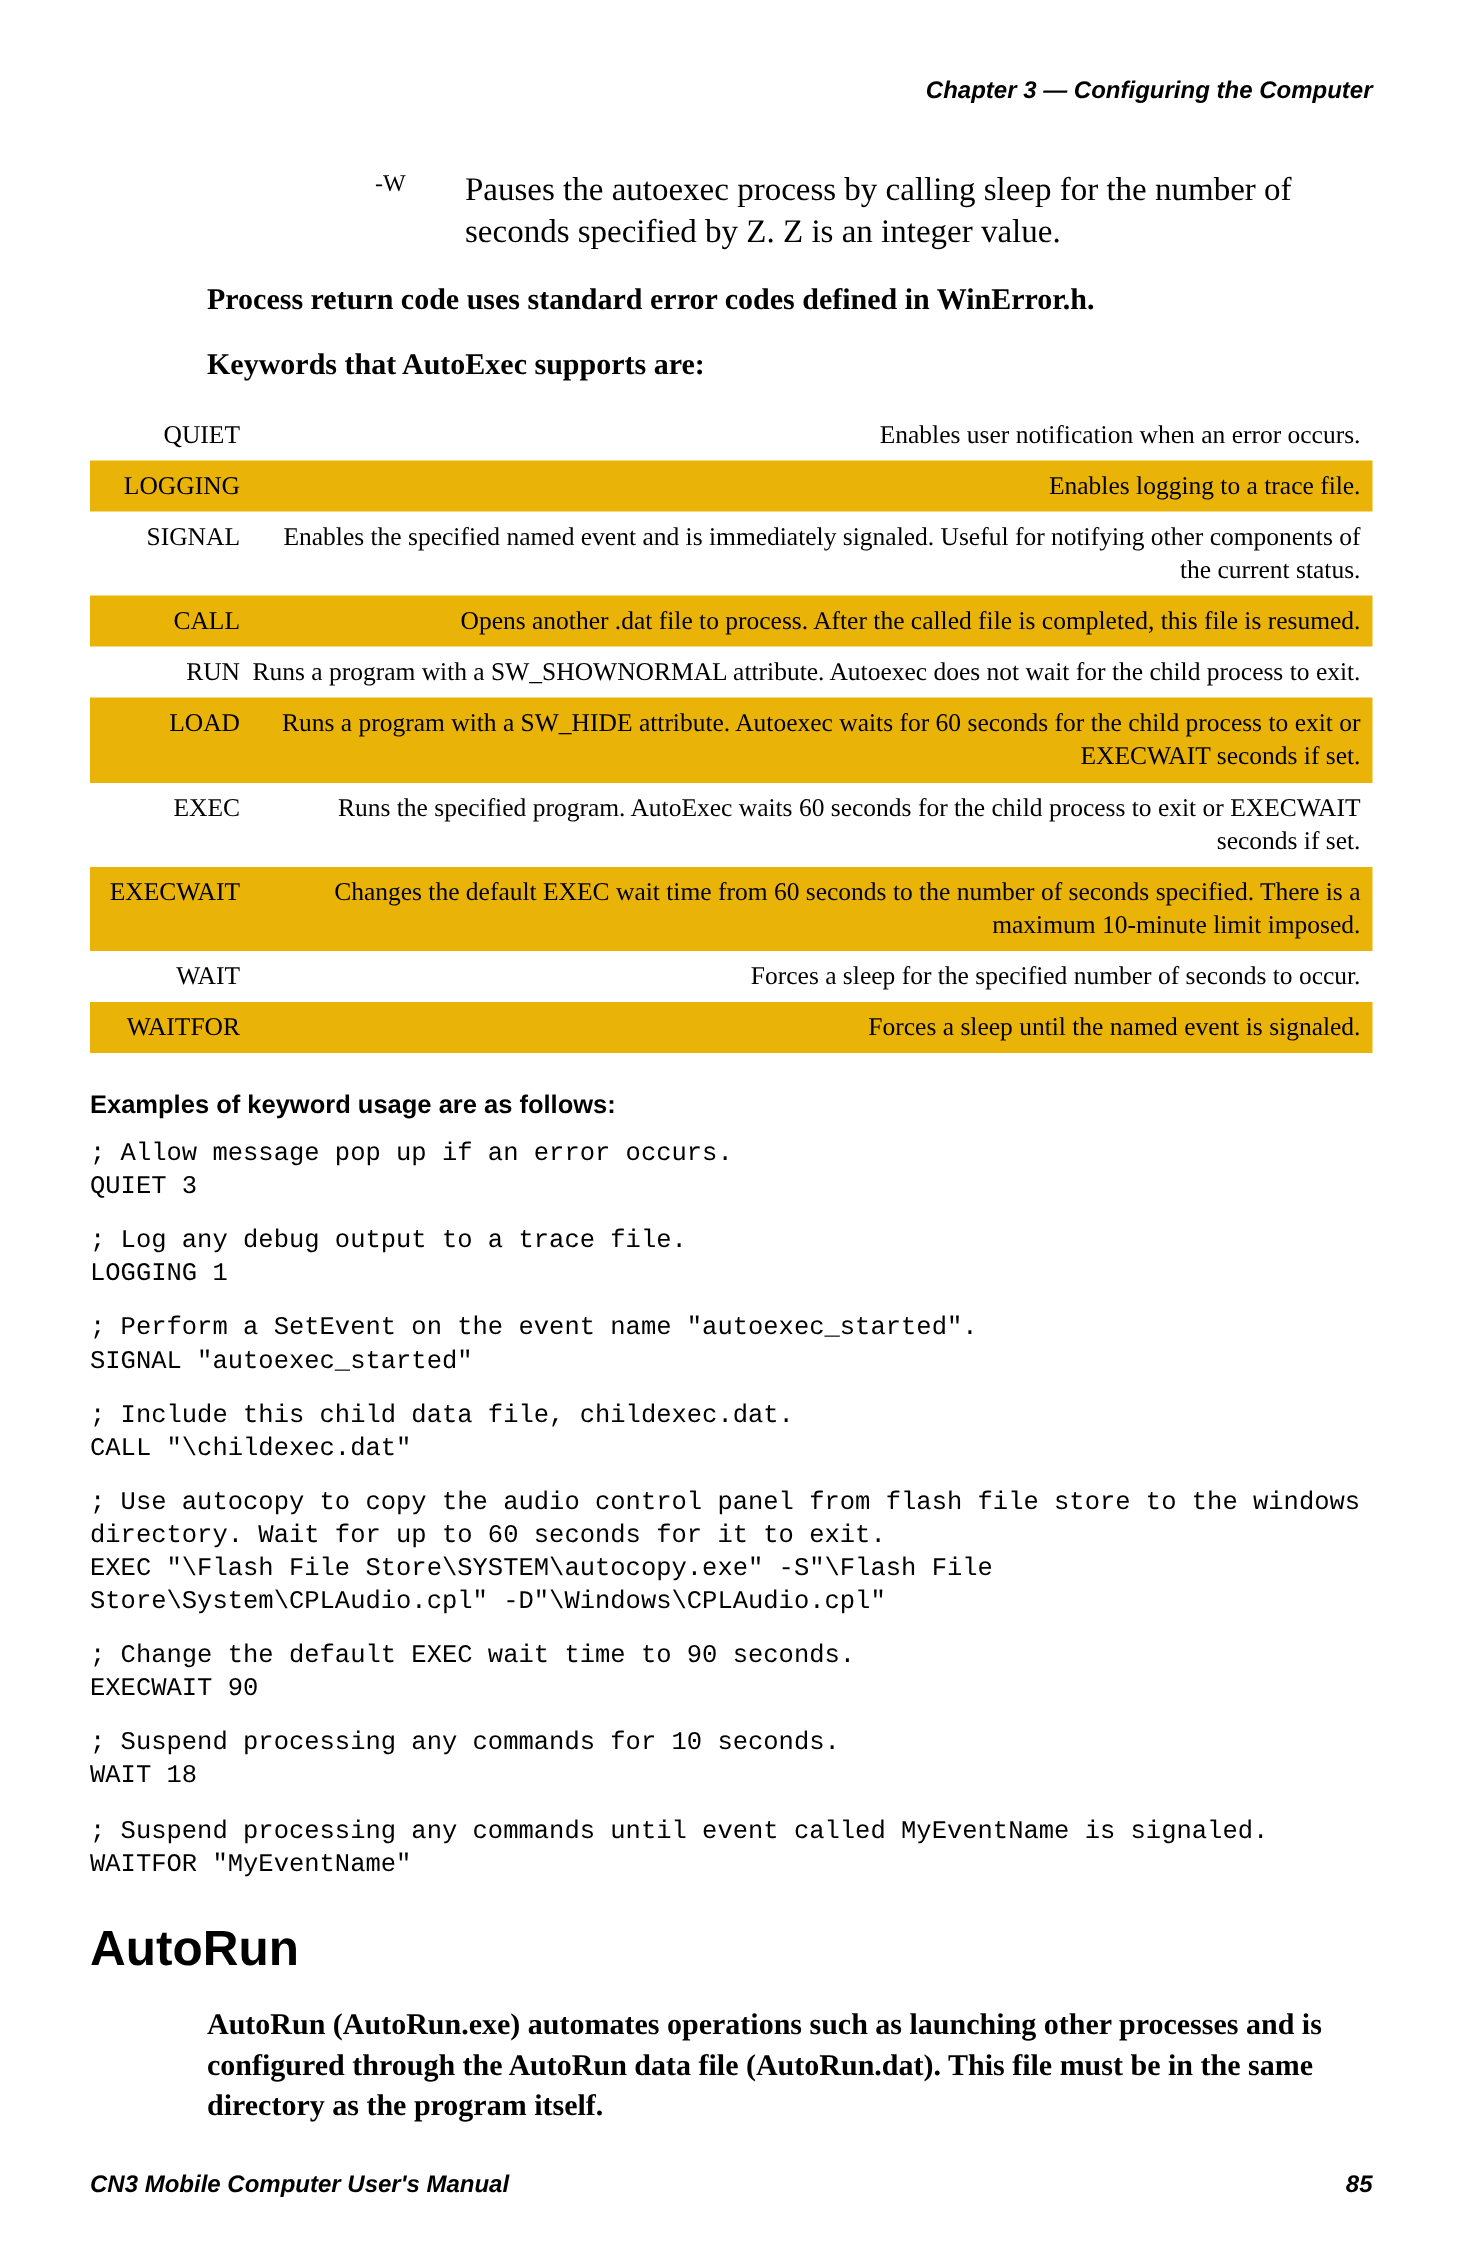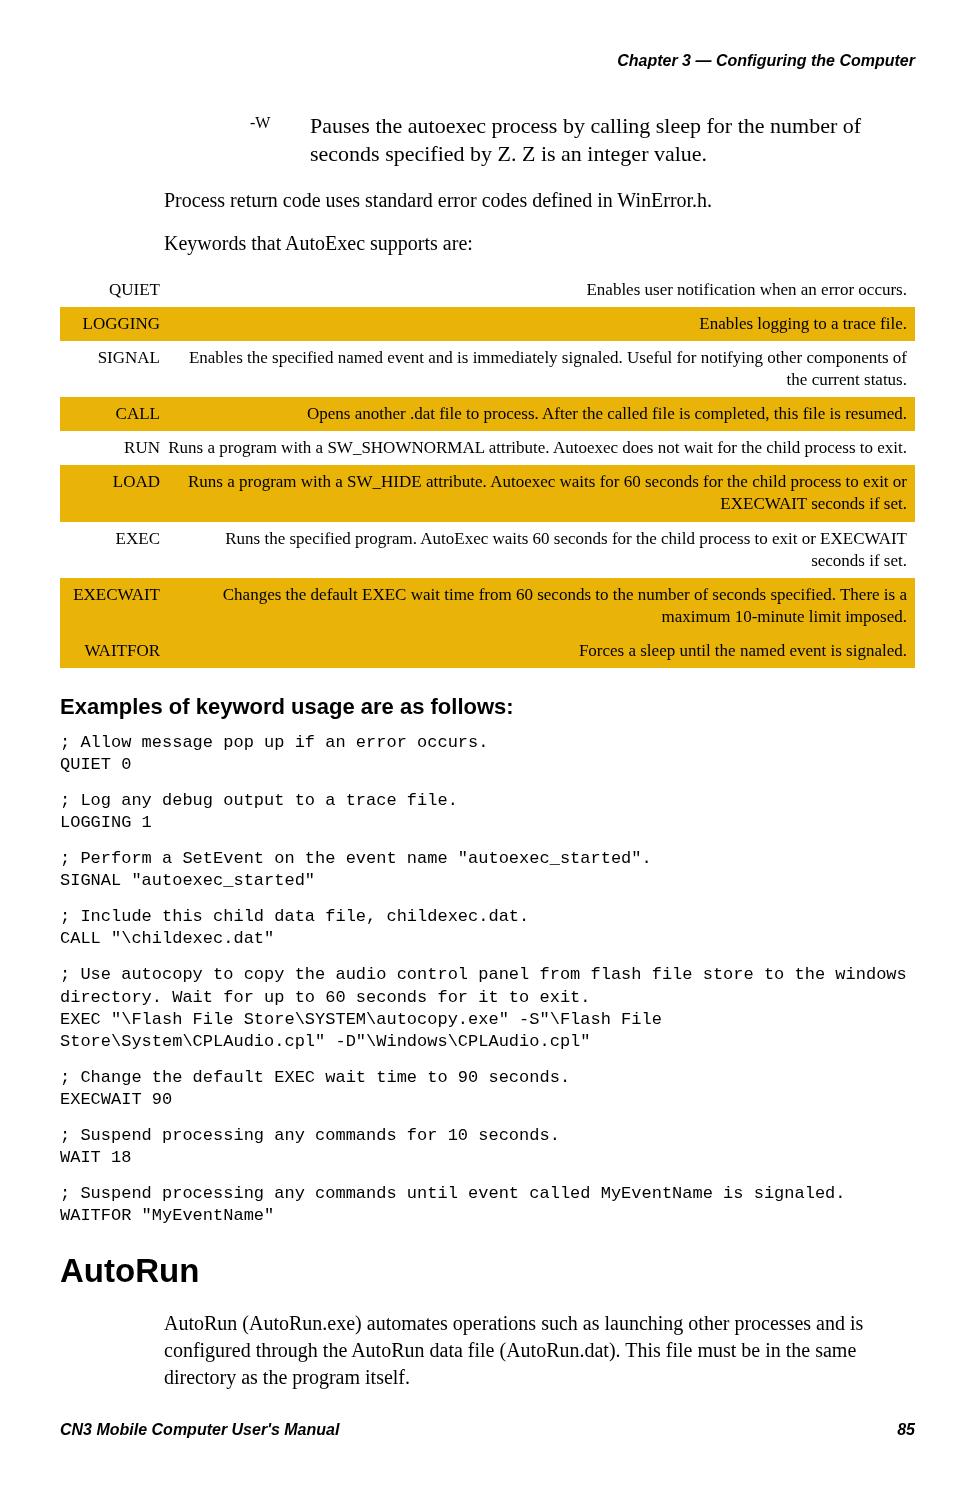--- a/index.html
+++ b/index.html
@@ -27,24 +27,25 @@
     .option-key {
       width: 60px;
       flex-shrink: 0;
       font-size: 16px;
     }
     .option-desc {
       font-size: 22px;
       line-height: 1.3;
     }
     .body-para {
-      margin-left: 104px;
+      margin-left: 78px;
       font-size: 20px;
       margin-top: 16px;
       margin-bottom: 16px;
+      font-weight: bold;
     }
     table.keywords {
       width: 100%;
       border-collapse: collapse;
       margin-top: 8px;
       margin-bottom: 24px;
     }
     table.keywords td {
       padding: 6px 8px 6px 0;
       vertical-align: top;
@@ -55,21 +56,21 @@
     table.keywords td:first-child {
       width: 100px;
       white-space: nowrap;
     }
     table.keywords tr.shaded {
       background-color: #eab308;
     }
     .section-heading {
       font-family: Arial, Helvetica, sans-serif;
       font-weight: bold;
-      font-size: 22px;
+      font-size: 17px;
       margin-top: 24px;
       margin-bottom: 10px;
     }
     .code-block {
       font-family: 'Courier New', Courier, monospace;
       font-size: 17px;
       white-space: pre-wrap;
       line-height: 1.3;
       margin-bottom: 14px;
     }
@@ -131,31 +132,35 @@
     <td>Runs a program with a SW_HIDE attribute. Autoexec waits for 60 seconds for the child process to exit or EXECWAIT seconds if set.</td>
   </tr>
   <tr>
     <td>EXEC</td>
     <td>Runs the specified program. AutoExec waits 60 seconds for the child process to exit or EXECWAIT seconds if set.</td>
   </tr>
   <tr class="shaded">
     <td>EXECWAIT</td>
     <td>Changes the default EXEC wait time from 60 seconds to the number of seconds specified. There is a maximum 10-minute limit imposed.</td>
   </tr>
+  <tr>
+    <td>WAIT</td>
+    <td>Forces a sleep for the specified number of seconds to occur.</td>
+  </tr>
   <tr class="shaded">
     <td>WAITFOR</td>
     <td>Forces a sleep until the named event is signaled.</td>
   </tr>
 </tbody>
   </table>
 
 <div class="section-heading">Examples of keyword usage are as follows:</div>
 
 <div class="code-block">; Allow message pop up if an error occurs.
-QUIET 0</div>
+QUIET 3</div>
 <div class="code-block">; Log any debug output to a trace file.
 LOGGING 1</div>
 <div class="code-block">; Perform a SetEvent on the event name "autoexec_started".
 SIGNAL "autoexec_started"</div>
 <div class="code-block">; Include this child data file, childexec.dat.
 CALL "\childexec.dat"</div>
 <div class="code-block">; Use autocopy to copy the audio control panel from flash file store to the windows directory. Wait for up to 60 seconds for it to exit.
 EXEC "\Flash File Store\SYSTEM\autocopy.exe" -S"\Flash File Store\System\CPLAudio.cpl" -D"\Windows\CPLAudio.cpl"</div>
 <div class="code-block">; Change the default EXEC wait time to 90 seconds.
 EXECWAIT 90</div>

